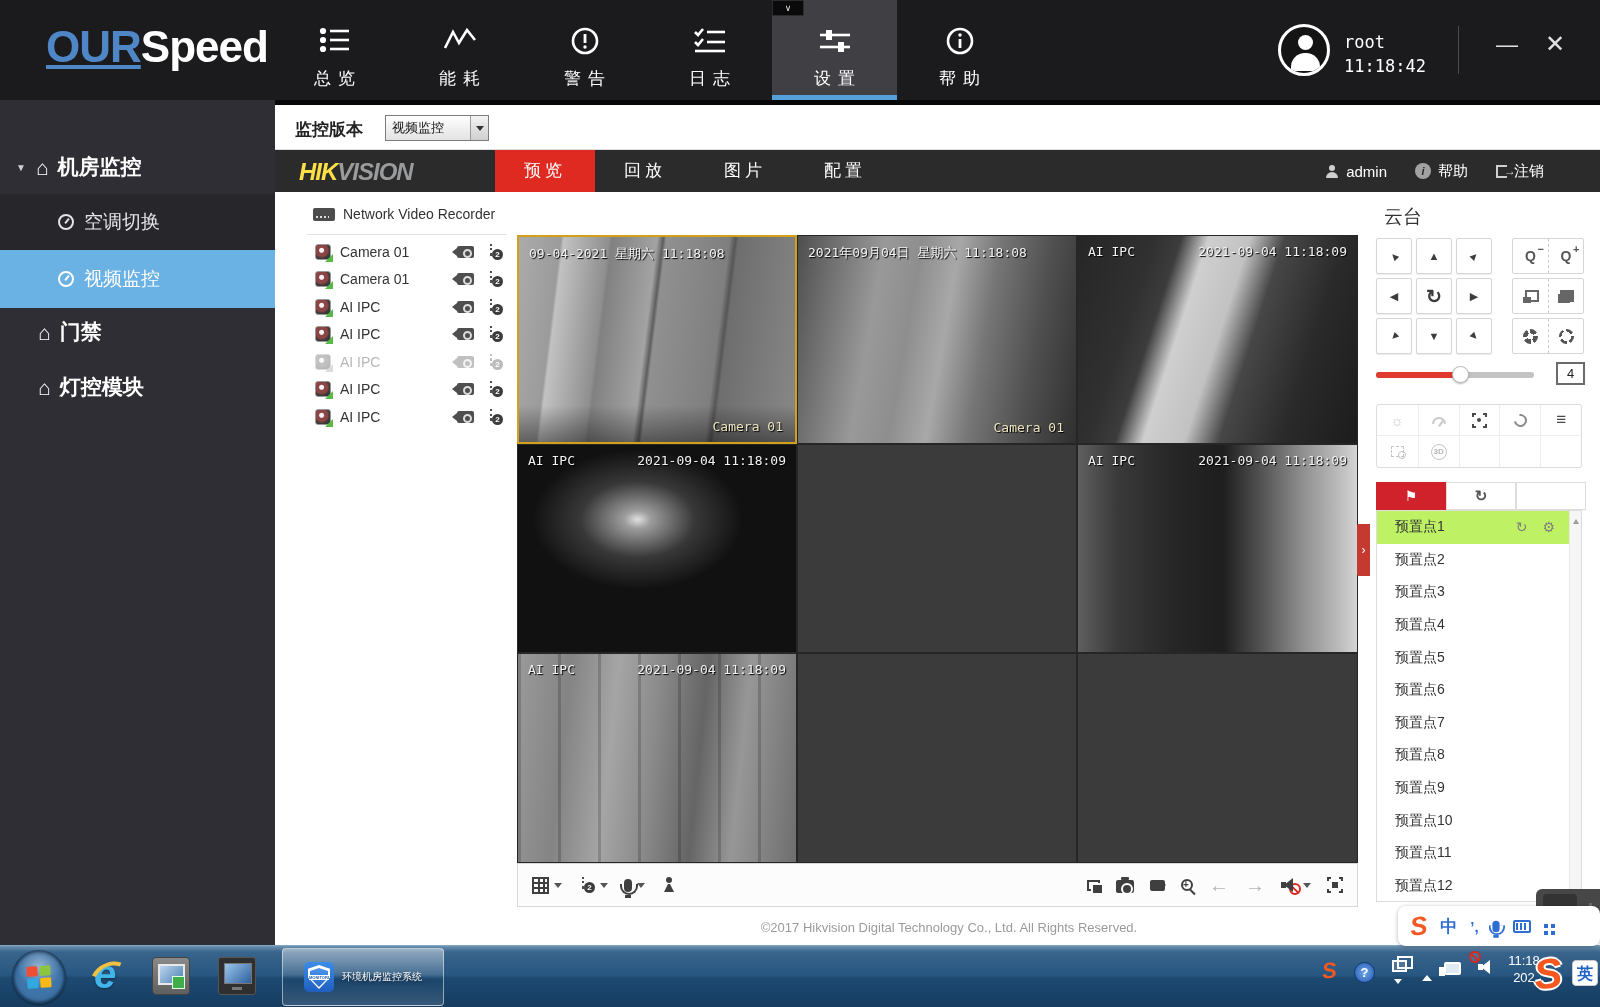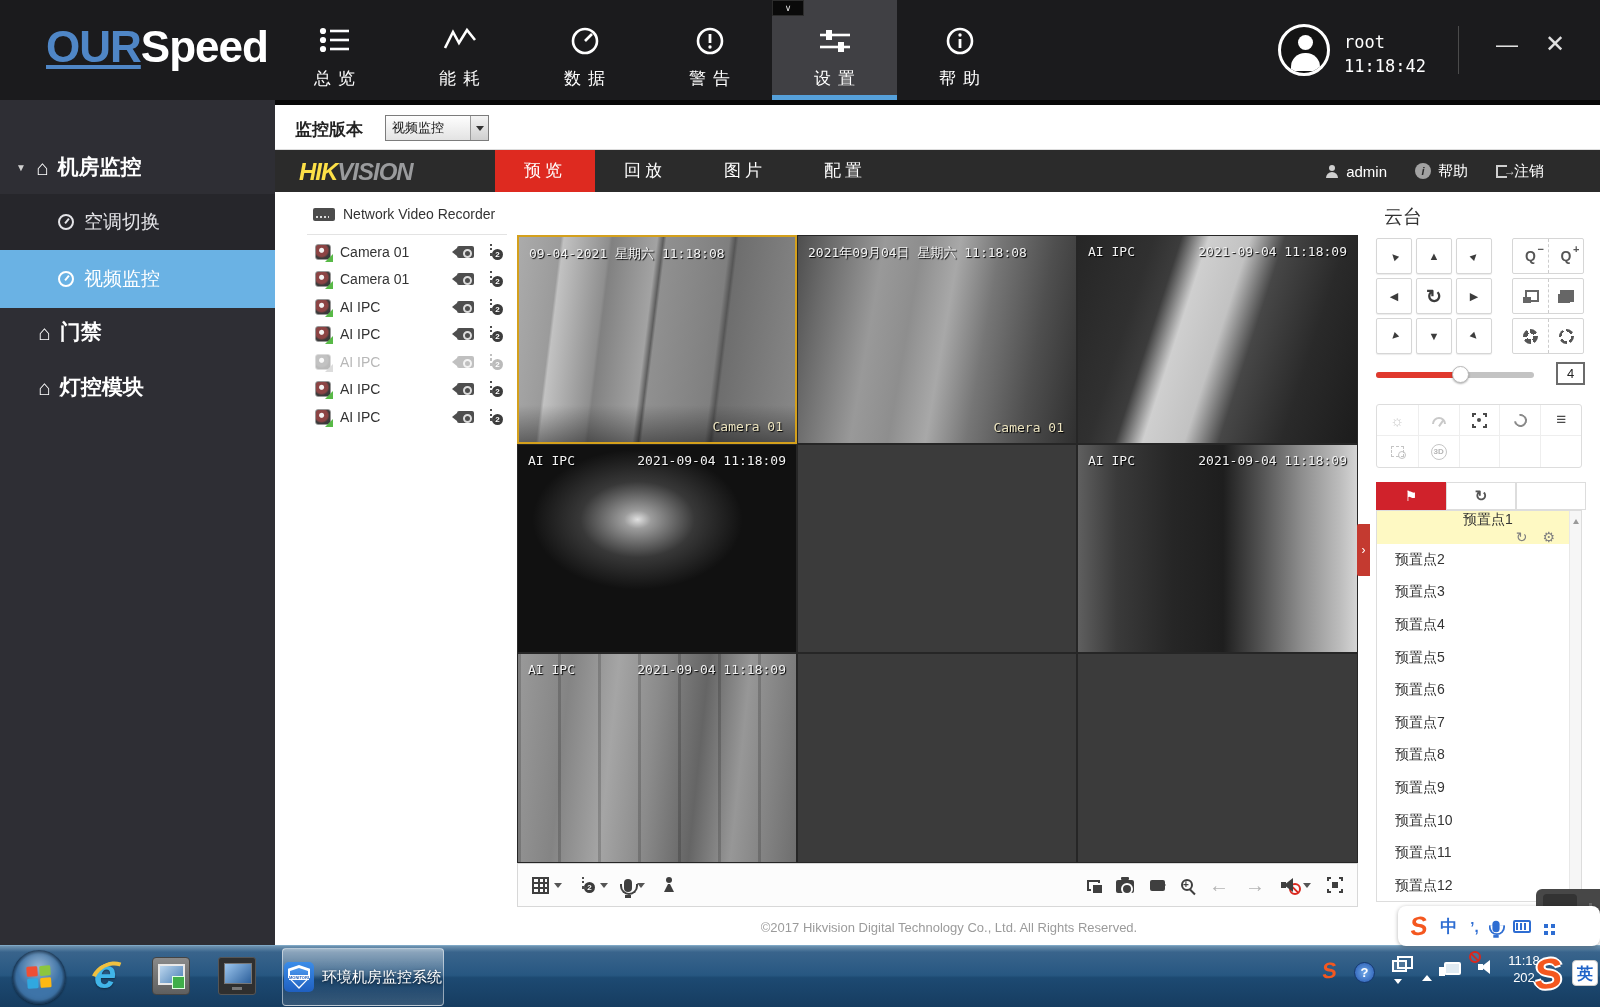--- a/index.html
+++ b/index.html
@@ -191,21 +191,21 @@
   .azoom::after { content:""; position:absolute; right:-3px; bottom:-3px; width:6px; height:6px; border:1px solid #c4c4c4; border-radius:50%; }
   .td3 { width:16px; height:16px; border:1px solid #c5c5c5; border-radius:50%; color:#b5b5b5; font-size:8px; font-weight:700; text-align:center; line-height:14px; }
   .td3::after { content:"3D"; }
   #preset-tabs { position:absolute; left:7px; top:290px; display:flex; }
   .ptab { width:70px; height:28px; border:1px solid #ddd; background:#fff; display:flex; align-items:center; justify-content:center; cursor:pointer; }
   .ptab.active { background:#d0222b; border-color:#d0222b; }
   .flag-g { color:#fff; font-size:14px; }
   .patrol-g { color:#555; font-size:15px; font-weight:700; }
   #preset-list { position:absolute; left:7px; top:318px; width:206px; height:392px; border:1px solid #ddd; background:#fff; overflow:hidden; }
   .preset-row { height:32.6px; display:flex; align-items:center; padding-left:18px; font-size:14px; color:#333; cursor:pointer; }
-  .preset-row.active { background:#fef9c3;flex-direction:column; }
+  .preset-row.active { background:#bef264; }
   .preset-acts { margin-left:auto; display:flex; gap:15px; padding-right:26px; color:#808080; font-size:14px; }
   #preset-scroll { position:absolute; right:0; top:0; width:12px; height:100%; background:#f6f6f6; border-left:1px solid #e8e8e8; }
   #preset-scroll::before { content:""; position:absolute; left:3px; top:5px; border:3px solid transparent; border-bottom:5px solid #9a9a9a; }
   #ptz-handle { position:absolute; left:-12px; top:332px; width:13px; height:52px; background:#c43a30; border-radius:2px 0 0 2px; color:#fff; font-size:12px; text-align:center; line-height:52px; cursor:pointer; }
 
   
   #dark-thumb { position:absolute; left:1536px; top:889px; width:64px; height:44px; background:#474747; border-radius:6px 0 0 6px; z-index:5; }
   #dark-thumb .inner { position:absolute; left:7px; top:5px; width:34px; height:34px; background:#333; border-radius:4px; color:#777; font-size:13px; text-align:center; line-height:34px; }
   #dark-thumb::after { content:""; position:absolute; right:8px; top:14px; width:3px; height:3px; background:#6a6a6a; box-shadow:0 8px 0 #6a6a6a; }
   #ime-bar { position:absolute; left:1398px; top:906px; width:202px; height:40px; background:#fff; border-radius:8px; box-shadow:0 1px 4px rgba(0,0,0,.3); display:flex; align-items:center; gap:13px; padding:0 12px; z-index:6; }
@@ -239,21 +239,21 @@
   #app-icon-4::after { content:""; position:absolute; left:13px; bottom:4px; width:10px; height:3px; background:#777; }
   #task-btn { position:absolute; left:282px; top:2px; width:162px; height:58px; border-radius:4px; border:1px solid rgba(255,255,255,.5); cursor:pointer;
     background:linear-gradient(180deg, rgba(255,255,255,.45), rgba(255,255,255,.15) 45%, rgba(25,60,100,.25) 55%, rgba(255,255,255,.14));
     display:flex; align-items:center; justify-content:center; gap:8px; }
   .shield { position:relative; width:30px; height:30px; border-radius:5px; background:linear-gradient(#3b8ce8,#1f5fc0); flex:none; }
   .shield::before { content:""; position:absolute; left:4px; top:3px; width:22px; height:24px; background:#fff;
     clip-path:polygon(50% 0%, 100% 16%, 100% 52%, 50% 100%, 0% 52%, 0% 16%); }
   .shield::after { content:""; position:absolute; left:6px; top:6px; width:18px; height:19px; background:linear-gradient(#4b97ee,#2668c4);
     clip-path:polygon(50% 0%, 100% 16%, 100% 52%, 50% 100%, 0% 52%, 0% 16%); }
   .shield .band { position:absolute; left:5px; top:13px; width:20px; height:5px; background:#fff; z-index:1; color:#2a62b8; font-size:4px; font-weight:700; text-align:center; line-height:5px; overflow:hidden; }
-  #task-label { color:#fff; font-size:15px; text-shadow:0 1px 3px rgba(0,0,0,.7); }
+  #task-label { color:#fff; font-size:10px; text-shadow:0 1px 3px rgba(0,0,0,.7); }
   .tray-sogou { position:absolute; left:1322px; top:12px; color:#f4571f; font-weight:900; font-size:22px; font-style:italic; transform:rotate(-6deg); }
   #tray-help { position:absolute; left:1354px; top:16px; width:21px; height:21px; border-radius:50%; background:radial-gradient(#6fa8e8,#2456b0); border:1px solid #15386e; color:#fff; font-size:13px; font-weight:700; text-align:center; line-height:20px; cursor:pointer; }
   #tray-restore { position:absolute; left:1392px; top:14px; width:15px; height:12px; border:2px solid #fff; background:rgba(255,255,255,.15); cursor:pointer; }
   #tray-restore::before { content:""; position:absolute; left:3px; top:-6px; width:12px; height:9px; border:2px solid #fff; }
   #tray-restore-dd { position:absolute; left:1394px; top:33px; border:4px solid transparent; border-top:5px solid #fff; cursor:pointer; }
   #tray-hidden { position:absolute; left:1422px; top:24px; border:5px solid transparent; border-bottom:6px solid #fff; cursor:pointer; }
   #tray-net { position:absolute; left:1444px; top:16px; width:17px; height:13px; border:2px solid #fff; border-radius:2px; background:#dfeaf2; cursor:pointer; }
   #tray-net::after { content:""; position:absolute; left:-7px; bottom:-3px; width:6px; height:9px; background:#fff; }
   #tray-vol { position:absolute; left:1478px; top:14px; cursor:pointer; }
   .spk.white::before { background:#fff; } .spk.white::after { border-right-color:#fff; }
@@ -293,34 +293,39 @@
         <svg width="34" height="30" viewBox="0 0 34 30">
             <polyline points="2,22 10,6 16,17 24,4 32,14" fill="none" stroke="#fff" stroke-width="2.6"></polyline>
           </svg>
       </span>
       <span class="nlabel">能耗</span>
     </div>
     <div class="nav-item">
       <span class="nico">
         <svg width="32" height="30" viewBox="0 0 32 30">
             <circle cx="16" cy="15" r="12" fill="none" stroke="#fff" stroke-width="2.6"></circle>
-            <line x1="16" y1="15" x2="23" y2="8" stroke="#fff" stroke-width="2.6"></line>
-          </svg>
-      </span>
-      <span class="nlabel">数据</span>
-    </div>
-    <div class="nav-item">
-      <span class="nico">
-        <svg width="32" height="30" viewBox="0 0 32 30">
-            <circle cx="16" cy="15" r="12" fill="none" stroke="#fff" stroke-width="2.6"></circle>
             <line x1="16" y1="8" x2="16" y2="17" stroke="#fff" stroke-width="2.8"></line>
             <circle cx="16" cy="21" r="1.7" fill="#fff"></circle>
           </svg>
       </span>
       <span class="nlabel">警告</span>
+    </div>
+    <div class="nav-item">
+      <span class="nico">
+        <svg width="34" height="30" viewBox="0 0 34 30">
+            <g stroke="#fff" stroke-width="2.6" fill="none">
+              <polyline points="2,6 5,9 10,3"></polyline>
+              <line x1="14" y1="6" x2="32" y2="6"></line>
+              <polyline points="2,16 5,19 10,13"></polyline>
+              <line x1="14" y1="16" x2="32" y2="16"></line>
+              <line x1="2" y1="25" x2="32" y2="25"></line>
+            </g>
+          </svg>
+      </span>
+      <span class="nlabel">日志</span>
     </div>
     <div class="nav-item active">
       <span class="nico">
         <svg width="34" height="30" viewBox="0 0 34 30">
             <g stroke="#fff" stroke-width="2.6">
               <line x1="2" y1="9" x2="32" y2="9"></line>
               <rect x="8" y="4" width="6" height="10" fill="#fff" stroke="none"></rect>
               <line x1="2" y1="21" x2="32" y2="21"></line>
               <rect x="20" y="16" width="6" height="10" fill="#fff" stroke="none"></rect>
             </g>

